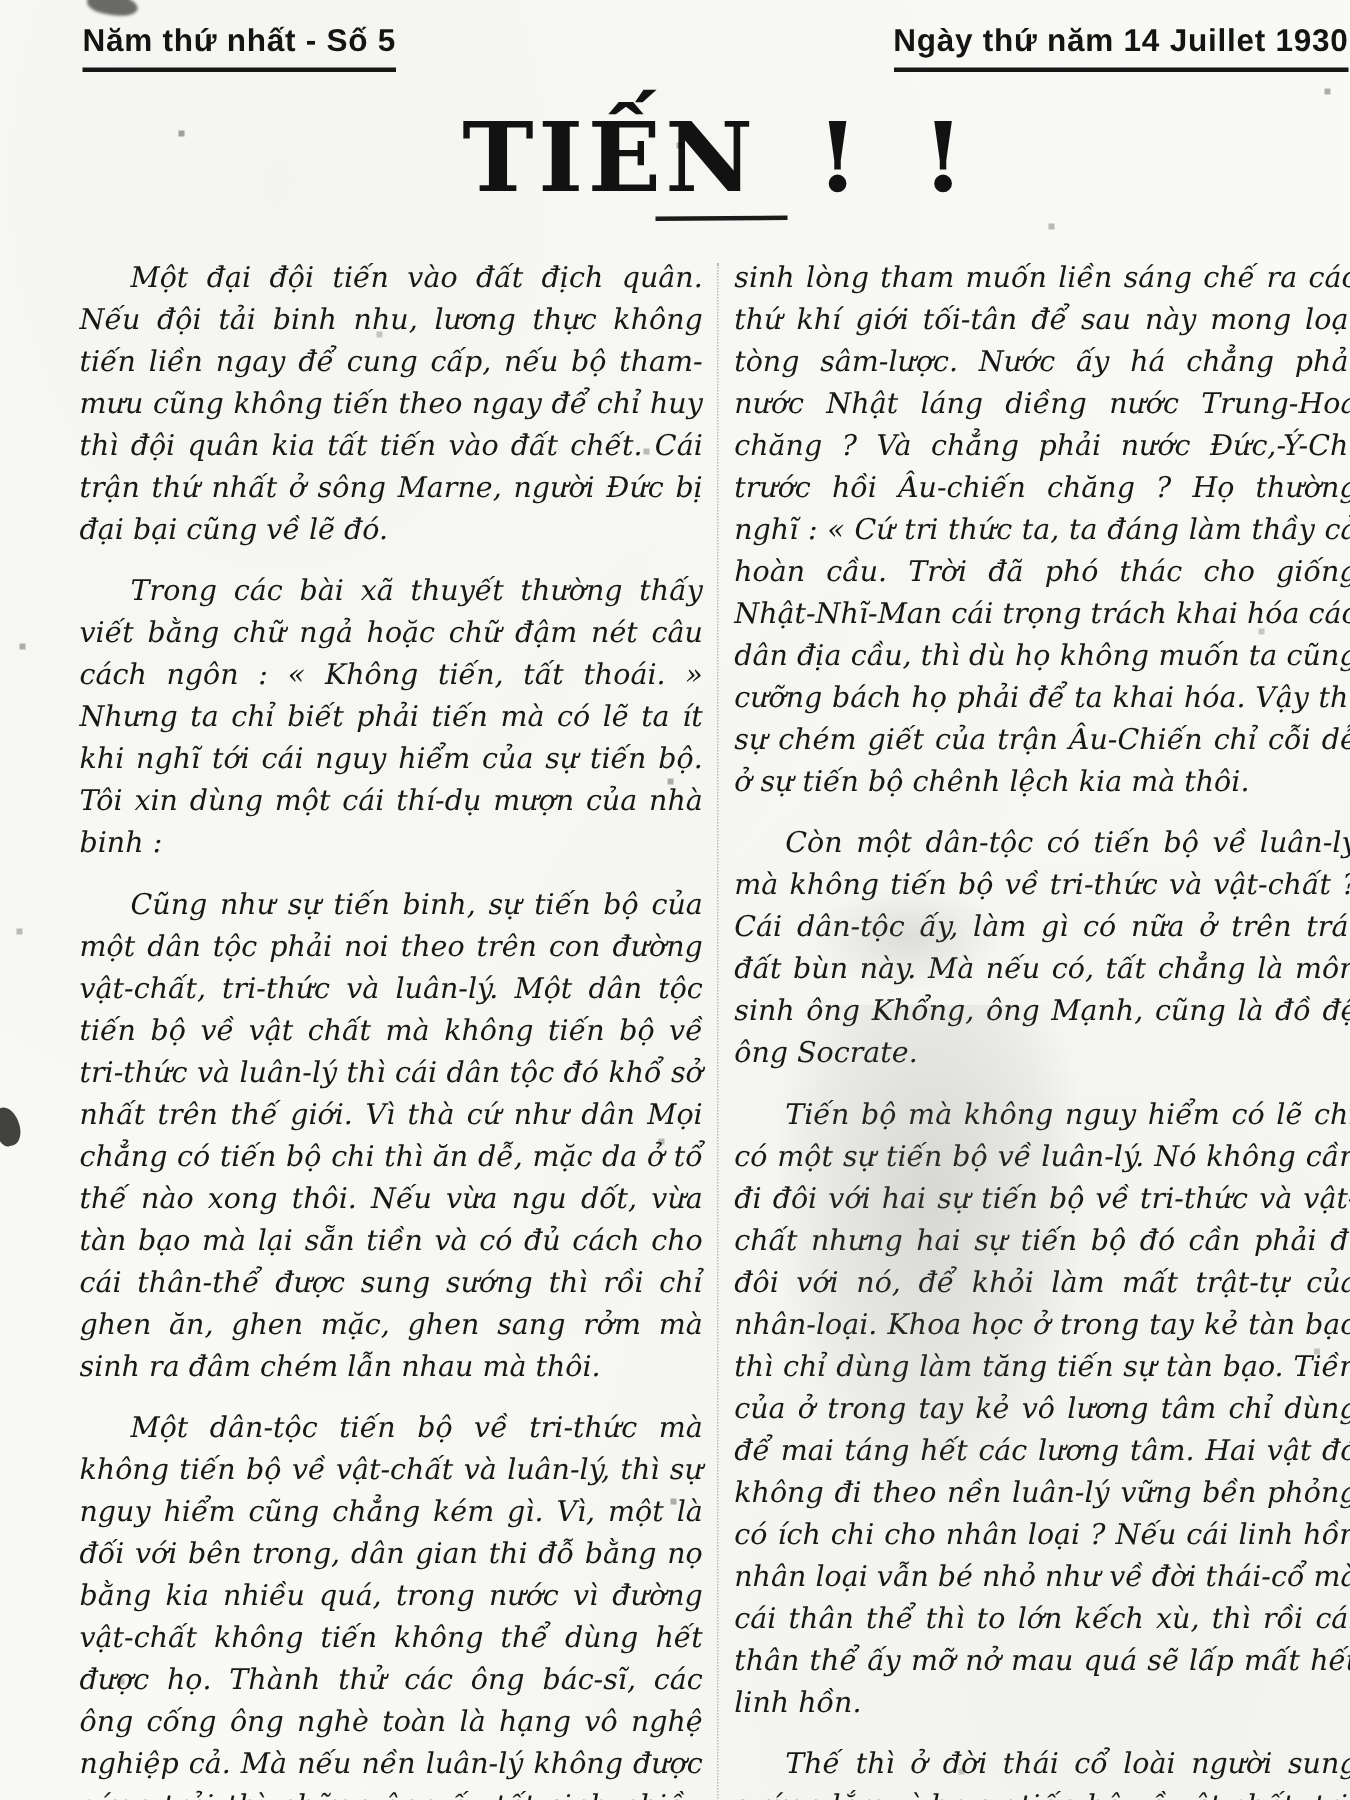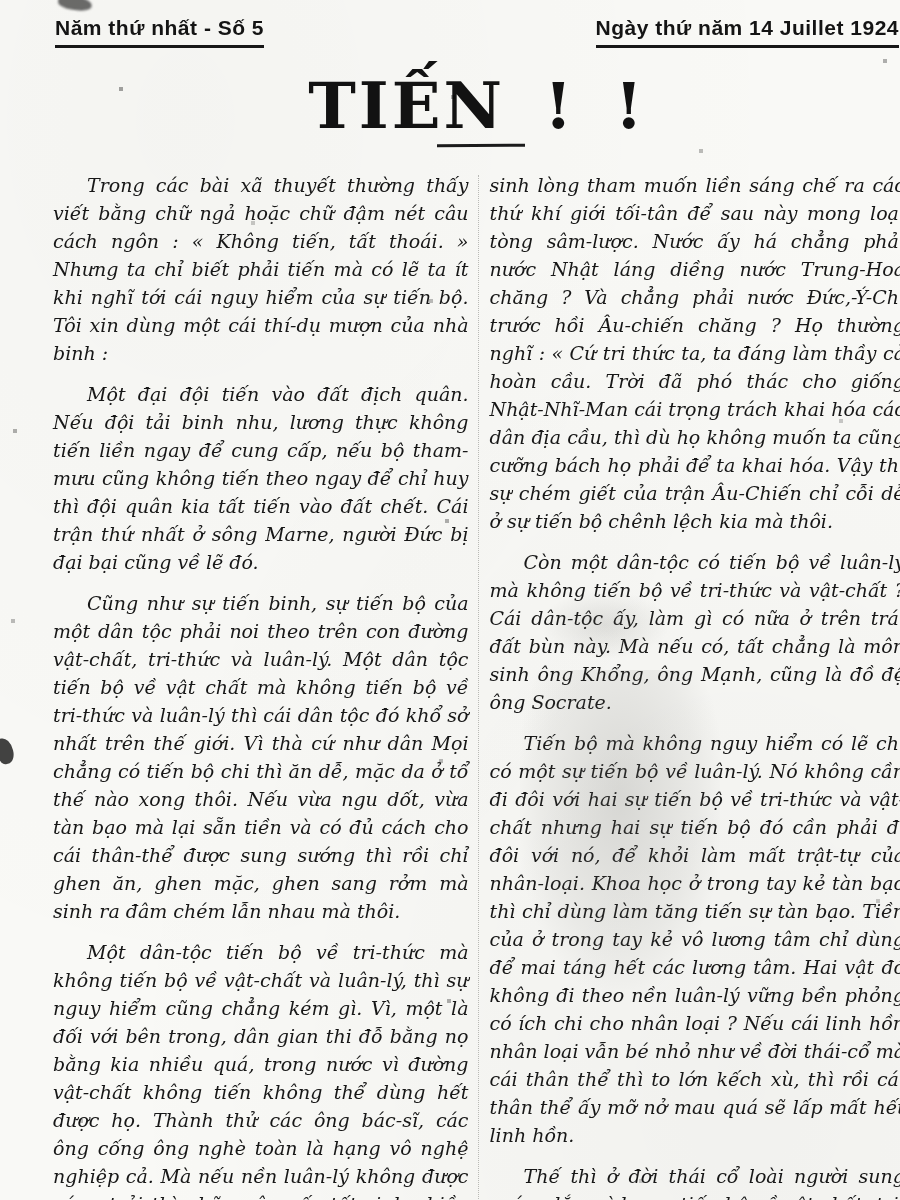--- a/index.html
+++ b/index.html
@@ -143,33 +143,33 @@
 <div class="page">
 
   <div class="corner-mark"></div>
   <div class="edge-mark"></div>
   <div class="smudge-big"></div>
   <div class="smudge-small"></div>
   <div class="speckles"></div>
 
   <header class="masthead">
     <span class="rule-under">Năm thứ nhất - Số 5</span>
-    <span class="rule-under">Ngày thứ năm 14 Juillet 1924</span>
+    <span class="rule-under">Ngày thứ năm 14 Juillet 1930</span>
   </header>
 
   <div class="title-wrap">
     <h1 class="title">TIẾN ! !</h1>
     <div class="title-rule"></div>
   </div>
 
   <main class="columns">
 
     <section class="col left">
+      <p>Một đại đội tiến vào đất địch quân. Nếu đội tải binh nhu, lương thực không tiến liền ngay để cung cấp, nếu bộ tham-mưu cũng không tiến theo ngay để chỉ huy thì đội quân kia tất tiến vào đất chết. Cái trận thứ nhất ở sông Marne, người Đức bị đại bại cũng về lẽ đó.</p>
       <p>Trong các bài xã thuyết thường thấy viết bằng chữ ngả hoặc chữ đậm nét câu cách ngôn : « Không tiến, tất thoái. » Nhưng ta chỉ biết phải tiến mà có lẽ ta ít khi nghĩ tới cái nguy hiểm của sự tiến bộ. Tôi xin dùng một cái thí-dụ mượn của nhà binh :</p>
-      <p>Một đại đội tiến vào đất địch quân. Nếu đội tải binh nhu, lương thực không tiến liền ngay để cung cấp, nếu bộ tham-mưu cũng không tiến theo ngay để chỉ huy thì đội quân kia tất tiến vào đất chết. Cái trận thứ nhất ở sông Marne, người Đức bị đại bại cũng về lẽ đó.</p>
       <p>Cũng như sự tiến binh, sự tiến bộ của một dân tộc phải noi theo trên con đường vật-chất, tri-thức và luân-lý. Một dân tộc tiến bộ về vật chất mà không tiến bộ về tri-thức và luân-lý thì cái dân tộc đó khổ sở nhất trên thế giới. Vì thà cứ như dân Mọi chẳng có tiến bộ chi thì ăn dễ, mặc da ở tổ thế nào xong thôi. Nếu vừa ngu dốt, vừa tàn bạo mà lại sẵn tiền và có đủ cách cho cái thân-thể được sung sướng thì rồi chỉ ghen ăn, ghen mặc, ghen sang rởm mà sinh ra đâm chém lẫn nhau mà thôi.</p>
       <p>Một dân-tộc tiến bộ về tri-thức mà không tiến bộ về vật-chất và luân-lý, thì sự nguy hiểm cũng chẳng kém gì. Vì, một là đối với bên trong, dân gian thi đỗ bằng nọ bằng kia nhiều quá, trong nước vì đường vật-chất không tiến không thể dùng hết được họ. Thành thử các ông bác-sĩ, các ông cống ông nghè toàn là hạng vô nghệ nghiệp cả. Mà nếu nền luân-lý không được cứng trải thì những ông ấy tất sinh nhiều Chinh-Phủ. Hai là, đối với ngoài, thấy nước láng diềng giầu có</p>
     </section>
 
     <div class="col-divider"></div>
 
     <section class="col right">
       <p class="continuation">sinh lòng tham muốn liền sáng chế ra các thứ khí giới tối-tân để sau này mong loại tòng sâm-lược. Nước ấy há chẳng phải nước Nhật láng diềng nước Trung-Hoa chăng ? Và chẳng phải nước Đức,-Ý-Chí trước hồi Âu-chiến chăng ? Họ thường nghĩ : « Cứ tri thức ta, ta đáng làm thầy cả hoàn cầu. Trời đã phó thác cho giống Nhật-Nhĩ-Man cái trọng trách khai hóa các dân địa cầu, thì dù họ không muốn ta cũng cưỡng bách họ phải để ta khai hóa. Vậy thì sự chém giết của trận Âu-Chiến chỉ cỗi dễ ở sự tiến bộ chênh lệch kia mà thôi.</p>
       <p>Còn một dân-tộc có tiến bộ về luân-lý mà không tiến bộ về tri-thức và vật-chất ? Cái dân-tộc ấy, làm gì có nữa ở trên trái đất bùn này. Mà nếu có, tất chẳng là môn sinh ông Khổng, ông Mạnh, cũng là đồ đệ ông Socrate.</p>
       <p>Tiến bộ mà không nguy hiểm có lẽ chỉ có một sự tiến bộ về luân-lý. Nó không cần đi đôi với hai sự tiến bộ về tri-thức và vật-chất nhưng hai sự tiến bộ đó cần phải đi đôi với nó, để khỏi làm mất trật-tự của nhân-loại. Khoa học ở trong tay kẻ tàn bạo thì chỉ dùng làm tăng tiến sự tàn bạo. Tiền của ở trong tay kẻ vô lương tâm chỉ dùng để mai táng hết các lương tâm. Hai vật đó không đi theo nền luân-lý vững bền phỏng có ích chi cho nhân loại ? Nếu cái linh hồn nhân loại vẫn bé nhỏ như về đời thái-cổ mà cái thân thể thì to lớn kếch xù, thì rồi cái thân thể ấy mỡ nở mau quá sẽ lấp mất hết linh hồn.</p>

